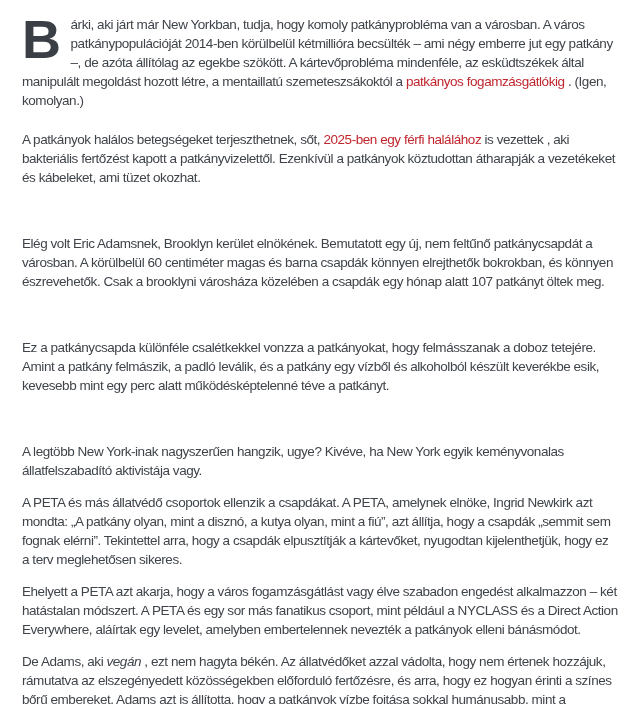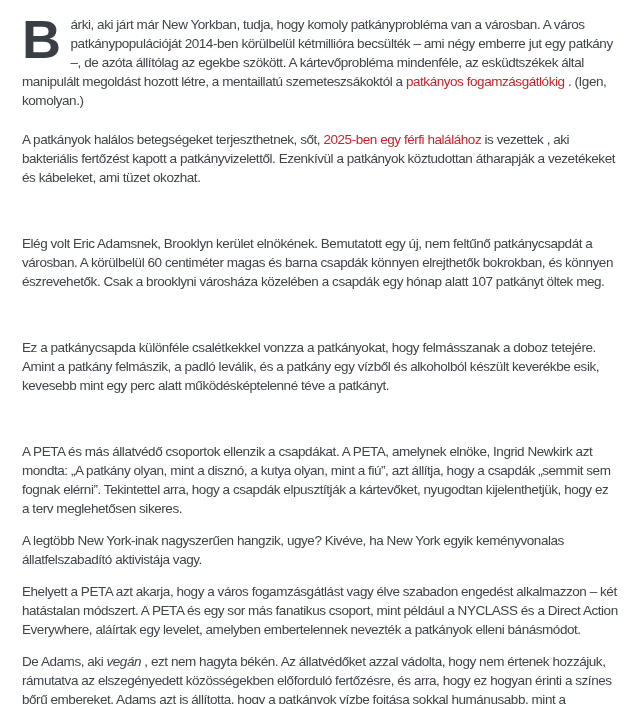--- a/index.html
+++ b/index.html
@@ -52,17 +52,17 @@
 <body style="color: rgb(63, 68, 74); background: rgb(255, 255, 255);">
 
 <div class="article">
     <p class="para lead"><span class="dropcap" style="color: rgb(58, 63, 69);">B</span><span>árki, aki járt már New Yorkban, tudja, hogy komoly patkányprobléma van a városban. A város patkánypopulációját 2014-ben körülbelül kétmillióra becsülték – ami négy emberre jut egy patkány –, de azóta állítólag az egekbe szökött. A kártevőprobléma mindenféle, az esküdtszékek által manipulált megoldást hozott létre, a mentaillatú szemeteszsákoktól a </span><a class="inline-link">patkányos fogamzásgátlókig</a><span> . (Igen, komolyan.)</span></p>
     <p class="para"><span>A patkányok halálos betegségeket terjeszthetnek, sőt, </span><a class="inline-link">2025-ben egy férfi halálához</a><span> is vezettek , aki bakteriális fertőzést kapott a patkányvizelettől. Ezenkívül a patkányok köztudottan átharapják a vezetékeket és kábeleket, ami tüzet okozhat.</span></p>
     <div class="spacer"></div>
     <p class="para"><span>Elég volt Eric Adamsnek, Brooklyn kerület elnökének. Bemutatott egy új, nem feltűnő patkánycsapdát a városban. A körülbelül 60 centiméter magas és barna csapdák könnyen elrejthetők bokrokban, és könnyen észrevehetők. Csak a brooklyni városháza közelében a csapdák egy hónap alatt 107 patkányt öltek meg.</span></p>
     <div class="spacer"></div>
     <p class="para"><span>Ez a patkánycsapda különféle csalétkekkel vonzza a patkányokat, hogy felmásszanak a doboz tetejére. Amint a patkány felmászik, a padló leválik, és a patkány egy vízből és alkoholból készült keverékbe esik, kevesebb mint egy perc alatt működésképtelenné téve a patkányt.</span></p>
     <div class="spacer"></div>
+    <p class="para"><span>A legtöbb New York-inak nagyszerűen hangzik, ugye? Kivéve, ha New York egyik keményvonalas állatfelszabadító aktivistája vagy.</span></p>
     <p class="para"><span>A PETA és más állatvédő csoportok ellenzik a csapdákat. A PETA, amelynek elnöke, Ingrid Newkirk azt mondta: „A patkány olyan, mint a disznó, a kutya olyan, mint a fiú”, azt állítja, hogy a csapdák „semmit sem fognak elérni”. Tekintettel arra, hogy a csapdák elpusztítják a kártevőket, nyugodtan kijelenthetjük, hogy ez a terv meglehetősen sikeres.</span></p>
-    <p class="para"><span>A legtöbb New York-inak nagyszerűen hangzik, ugye? Kivéve, ha New York egyik keményvonalas állatfelszabadító aktivistája vagy.</span></p>
     <p class="para"><span>Ehelyett a PETA azt akarja, hogy a város fogamzásgátlást vagy élve szabadon engedést alkalmazzon – két hatástalan módszert. A PETA és egy sor más fanatikus csoport, mint például a NYCLASS és a Direct Action Everywhere, aláírtak egy levelet, amelyben embertelennek nevezték a patkányok elleni bánásmódot.</span></p>
     <p class="para"><span>De Adams, aki </span><em class="italic-run">vegán</em><span> , ezt nem hagyta békén. Az állatvédőket azzal vádolta, hogy nem értenek hozzájuk, rámutatva az elszegényedett közösségekben előforduló fertőzésre, és arra, hogy ez hogyan érinti a színes bőrű embereket. Adams azt is állította, hogy a patkányok vízbe fojtása sokkal humánusabb, mint a patkányméreg, ami napokig is eltarthat, mire elpusztítják a kártevőket.</span></p>
   </div>
 
 </body></html>

